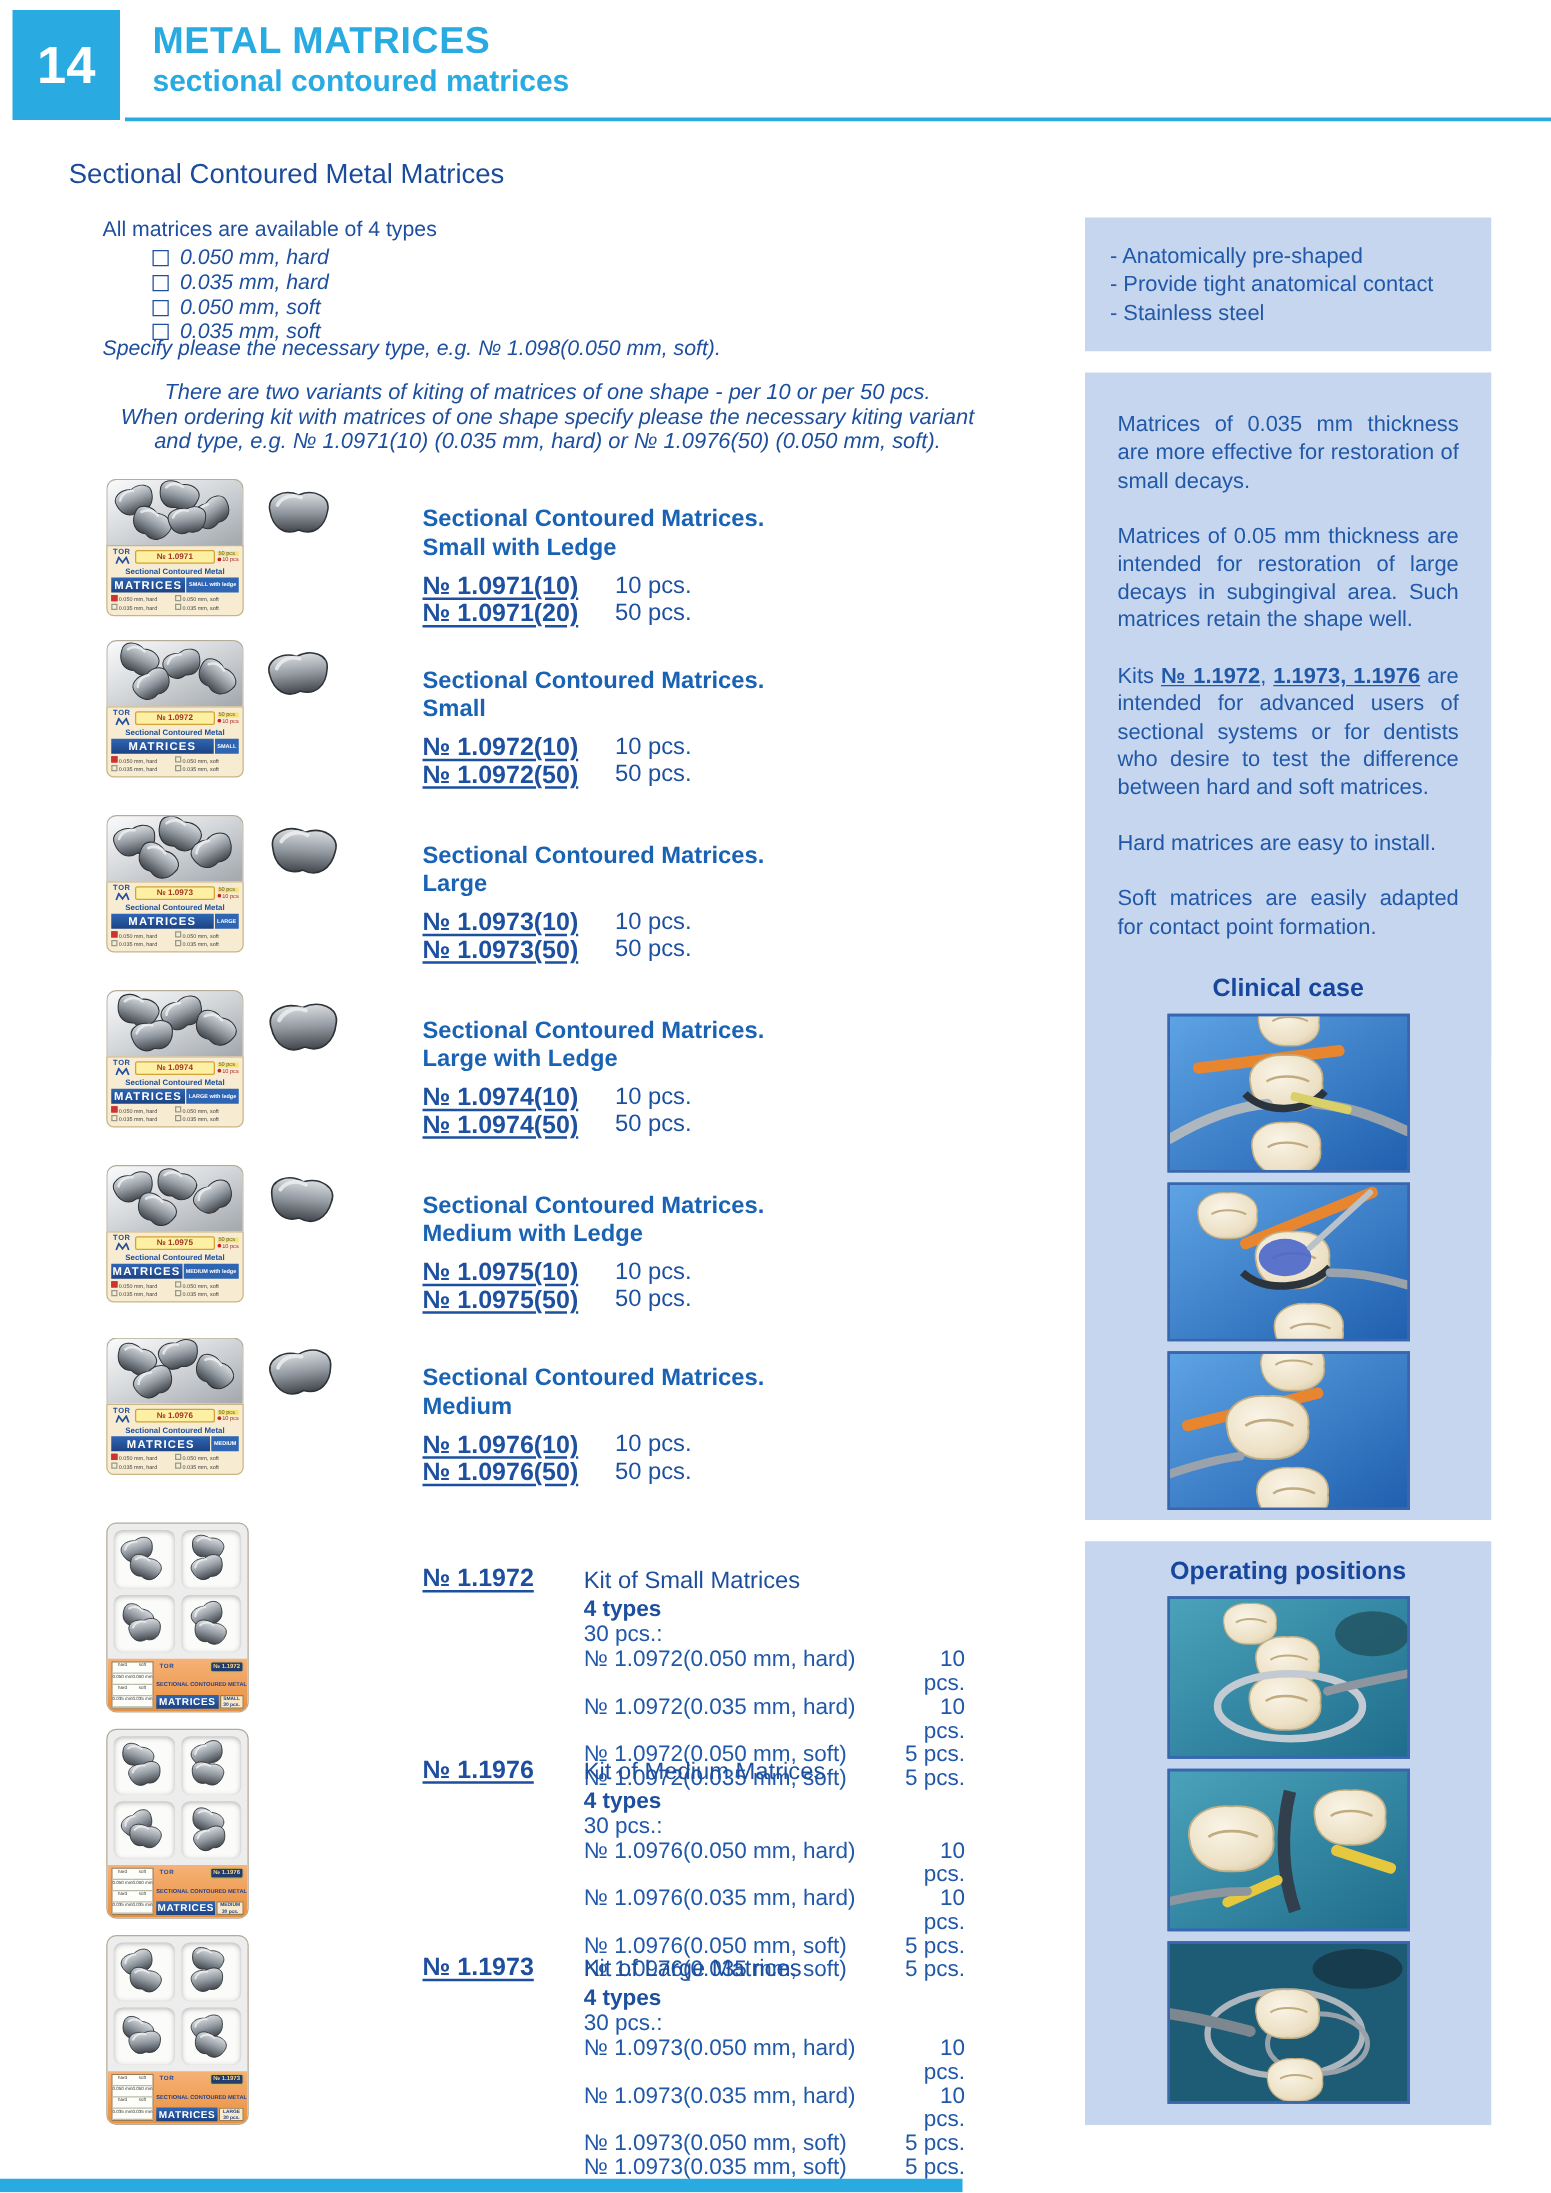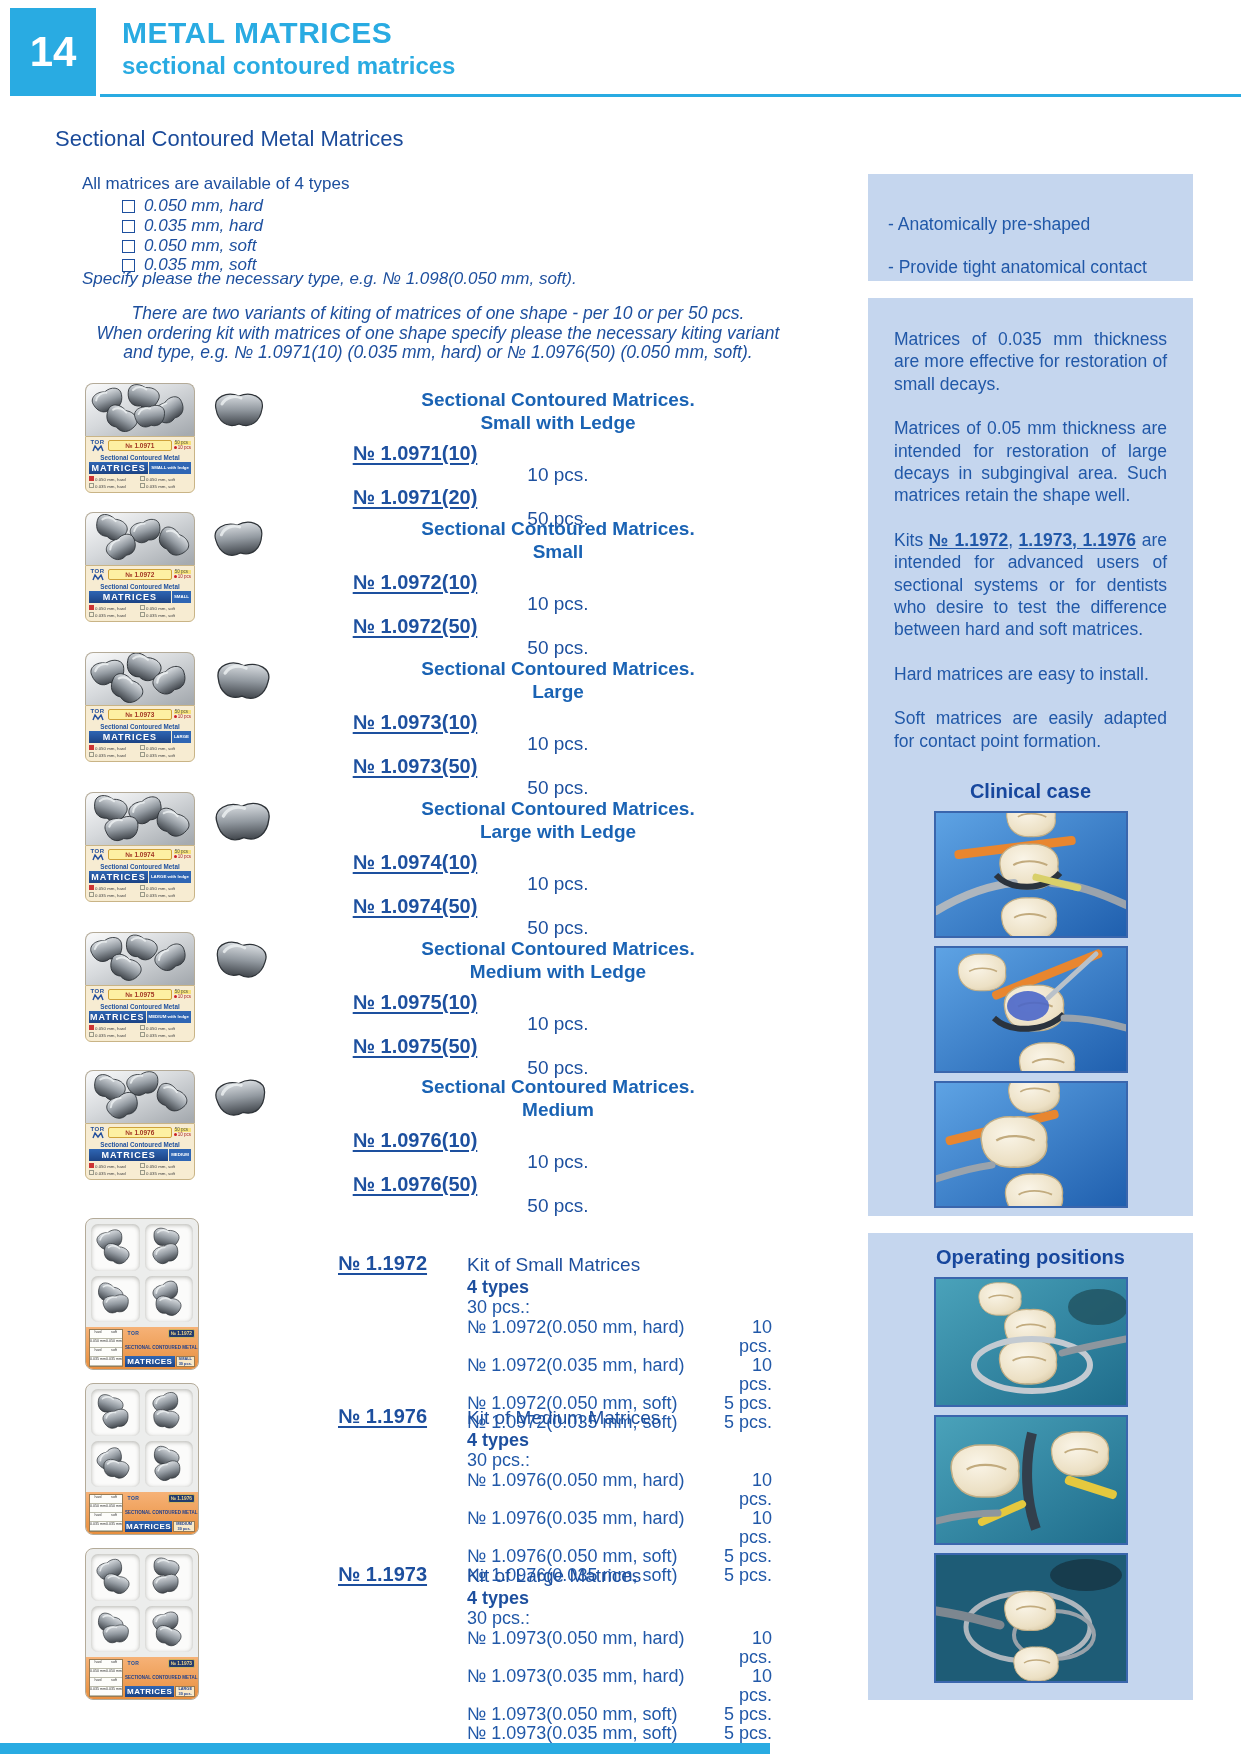--- a/index.html
+++ b/index.html
@@ -42,24 +42,24 @@
   .pl-row2{display:flex;gap:1px;margin-top:1px;}
   .pl-matrices{flex:1;text-align:center;font-size:9px;font-weight:bold;letter-spacing:1px;color:#fff;
                background:linear-gradient(#2f66b4,#1c4384);padding:1px 0;}
   .pl-tag{background:#2f66b4;color:#fff;font-size:4.4px;font-weight:bold;display:flex;align-items:center;
           text-align:center;padding:0 2px;line-height:1.1;}
   .pl-sizes{display:grid;grid-template-columns:1fr 1fr;margin-top:2px;line-height:1.3;}
   .pl-sizes span{font-size:4.4px;color:#444;white-space:nowrap;}
   .pl-sizes span::before{content:"";display:inline-block;width:3px;height:3px;border:1px solid #998;margin-right:1px;}
   .pl-sizes span:first-child::before{background:#c33;border-color:#c33;}
   .bean-big{position:absolute;left:208px;top:0;}
-  .ptxt{position:absolute;left:338px;top:0;width:440px;text-align:center;}
+  .ptxt{position:absolute;left:338px;top:16px;width:440px;}
   .pt1{font-size:19px;font-weight:bold;color:#1a63b4;line-height:23px;}
   .orders{margin-top:8px;}
-  .orow{display:flex;line-height:22px;flex-direction:column;}
+  .orow{display:flex;line-height:22px;}
   .ocode{width:154px;font-size:20px;font-weight:bold;color:#1d509f;text-decoration:underline;text-underline-offset:3px;}
   .oqty{font-size:19px;color:#1d509f;}
 
   
   .kit{position:absolute;left:0;width:800px;}
   .kcode{position:absolute;left:338px;top:0;font-size:20px;font-weight:bold;color:#1d4f9e;
          text-decoration:underline;text-underline-offset:3px;}
   .kbody{position:absolute;left:467px;top:0;width:310px;}
   .kname{font-size:19px;font-weight:normal;color:#1d4f9e;line-height:25px;}
   .ktypes{font-size:18px;font-weight:bold;color:#1d4f9e;line-height:20px;}
@@ -83,21 +83,21 @@
   .kl2row{display:flex;gap:1px;}
   .kl2{flex:1;text-align:center;font-size:8px;font-weight:bold;letter-spacing:.5px;color:#fff;
        background:linear-gradient(#2f66b4,#1c4384);padding:1px 0;}
   .ktag{background:#f8e9c9;border:1px solid #997b52;display:flex;flex-direction:column;align-items:center;
         justify-content:center;padding:0 2px;line-height:1.1;}
   .ktag span{font-size:3.9px;font-weight:bold;color:#1d3f8f;white-space:nowrap;}
 
   
   .sbox{position:absolute;left:868px;width:325px;background:#c5d6ee;box-sizing:border-box;}
   .features{top:174px;height:107px;padding:19px 0 0 20px;}
-  .features div{font-size:17.5px;color:#2158a8;line-height:23px;margin-top:20px;}
+  .features div{font-size:17.5px;color:#2158a8;line-height:23px;}
   .infobox{top:298px;height:548px;padding:30px 26px 0;}
   .infobox p{margin:0 0 22px;font-size:17.5px;line-height:22.4px;color:#2158a8;text-align:justify;}
   .kitref{font-weight:bold;text-decoration:underline;text-underline-offset:2px;}
   .gallery{display:flex;flex-direction:column;align-items:center;}
   .g-clinical{top:767px;height:449px;}
   .g-operating{top:1233px;height:467px;}
   .gtitle{font-size:20px;font-weight:bold;color:#17479d;margin:13px 0 8px;}
   .photo{width:190px;height:126px;border:2px solid #3a66ad;margin-bottom:8px;overflow:hidden;background:#2f6fb5;}
   .photo svg{display:block;}
 </style>

